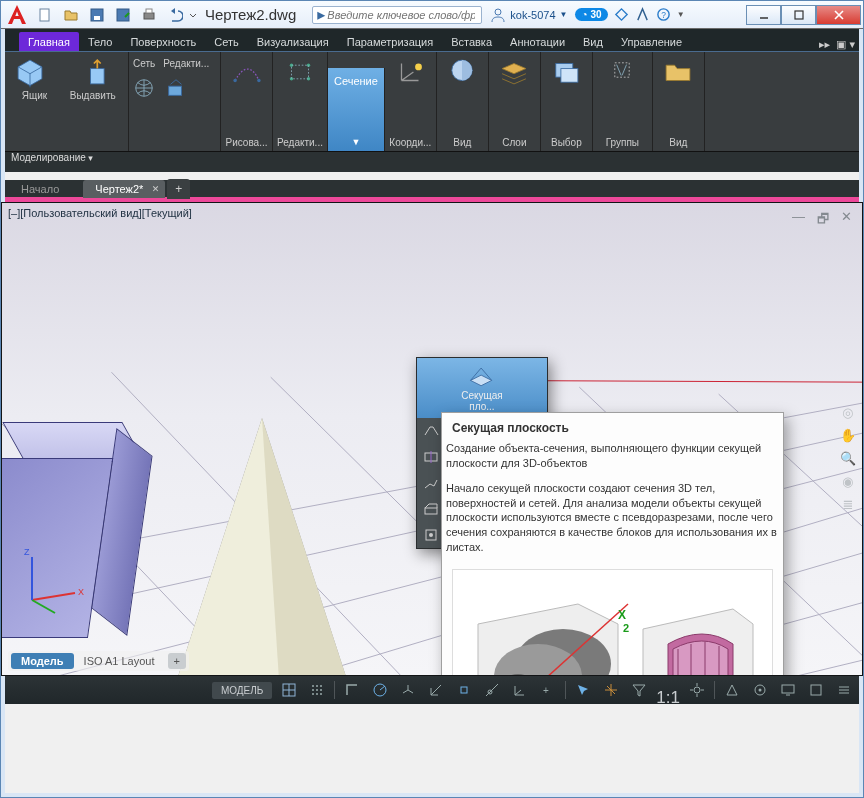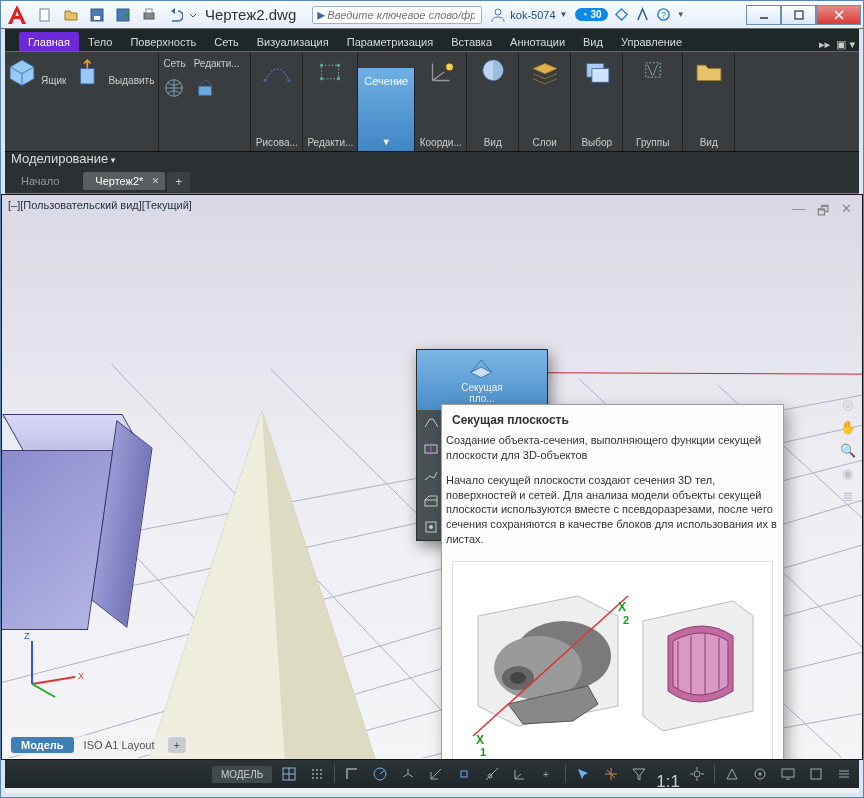--- a/index.html
+++ b/index.html
@@ -25,35 +25,35 @@
   .win-btn.close { background:linear-gradient(#e78b87,#d83c32); color:#fff; width:45px; }
   
   .ribbon { background:#1f2729; color:#ddd; }
   .ribbon-tabs { display:flex; align-items:flex-end; height:22px; font-size:11px; background:#1f2729; padding-left:18px; gap:0; }
   .ribbon-tab { padding:3px 9px; color:#d7dbdc; cursor:default; border-top:1px solid transparent; }
   .ribbon-tab.active { background:#6d28d9; color:#fff; border-radius:2px 2px 0 0; }
   .ribbon-tab-extra { margin-left:auto; display:flex; align-items:center; gap:6px; padding-right:8px; color:#ccc; }
   .ribbon-panels { display:flex; height:101px; background:#393d3f; border-top:1px solid #4a6b8f; border-bottom:1px solid #111; }
   .panel { border-right:1px solid #222; padding:3px 4px 0 4px; display:flex; flex-direction:column; align-items:center; justify-content:flex-start; min-width:52px; }
   .panel-label { font-size:10px; color:#ccc; margin-top:auto; margin-bottom:3px; text-align:center; line-height:1; }
-  .panel-big { display:flex; flex-direction:row; align-items:flex-end; gap:2px; }
+  .panel-big { display:flex; flex-direction:column; align-items:flex-end; gap:2px; }
   .panel-big svg { width:34px; height:34px; }
   .panel-row { display:flex; gap:6px; }
   .panel.highlight { background:linear-gradient(#6fb0e5,#3f86c5);margin-top:16px; }
-  .panel-sub { background:#2b3133; height:20px; display:flex; align-items:flex-end; padding:6px 10px; font-size:13px; color:#ddd; }
+  .panel-sub { background:#2b3133; height:20px; display:flex; align-items:flex-start; padding:0 10px; font-size:10px; color:#ddd; }
   .panel-sub span.arrow::after { content:" ▾"; font-size:9px; }
   .small-panel-row { font-size:10px; color:#ccc; display:flex; gap:8px; }
   
-  .doc-tabs { height:22px; background:#2b3133; display:flex; align-items:flex-start; padding-left:8px; border-bottom:1px solid #ec4899; }
+  .doc-tabs { height:22px; background:#2b3133; display:flex; align-items:center; padding-left:8px; border-bottom:5px solid #ec4899;margin-top:8px; }
   .doc-tab { padding:3px 22px 3px 12px; font-size:11px; color:#999; position:relative; border-radius:3px 3px 0 0; margin-right:2px; }
   .doc-tab.active { background:#595e61; color:#fff; }
   .doc-tab .close-x { position:absolute; right:6px; top:4px; font-size:9px; color:#ccc; }
   .doc-tab.add { padding:3px 8px; background:#3a3f41; color:#ccc; font-size:12px; }
   
-  .viewport { position:relative; height:566px; background:linear-gradient(180deg,#dad8e3 0%,#ececf2 45%,#f5f5f8 100%); overflow:hidden; border:1px solid #121416;text-decoration:underline; }
+  .viewport { position:relative; height:474px; background:linear-gradient(180deg,#dad8e3 0%,#ececf2 45%,#f5f5f8 100%); overflow:hidden; border:1px solid #121416;text-decoration:underline; }
   .vp-label { position:absolute; top:4px; left:6px; font-size:11px; color:#234; }
   
   .grid-svg { position:absolute; inset:0; }
   
   .box3d { position:absolute; left:-20px; top:225px; width:160px; height:220px; transform:skewX(-8deg); }
   .box-front { position:absolute; width:120px; height:180px; left:0; top:30px; background:linear-gradient(135deg,#8a8acc,#b3b3e5); border:1px solid #3a3a7a; }
   .box-top { position:absolute; width:120px; height:40px; left:18px; top:-6px; background:linear-gradient(#d8d8f5,#c0c0e8); border:1px solid #3a3a7a; transform:skewX(35deg); }
   .box-side { position:absolute; width:40px; height:180px; left:119px; top:14px; background:linear-gradient(90deg,#9a9ad5,#7575b8); border:1px solid #3a3a7a; transform:skewY(35deg); }
   
   .cone { position:absolute; left:130px; top:215px; width:260px; height:430px; }

